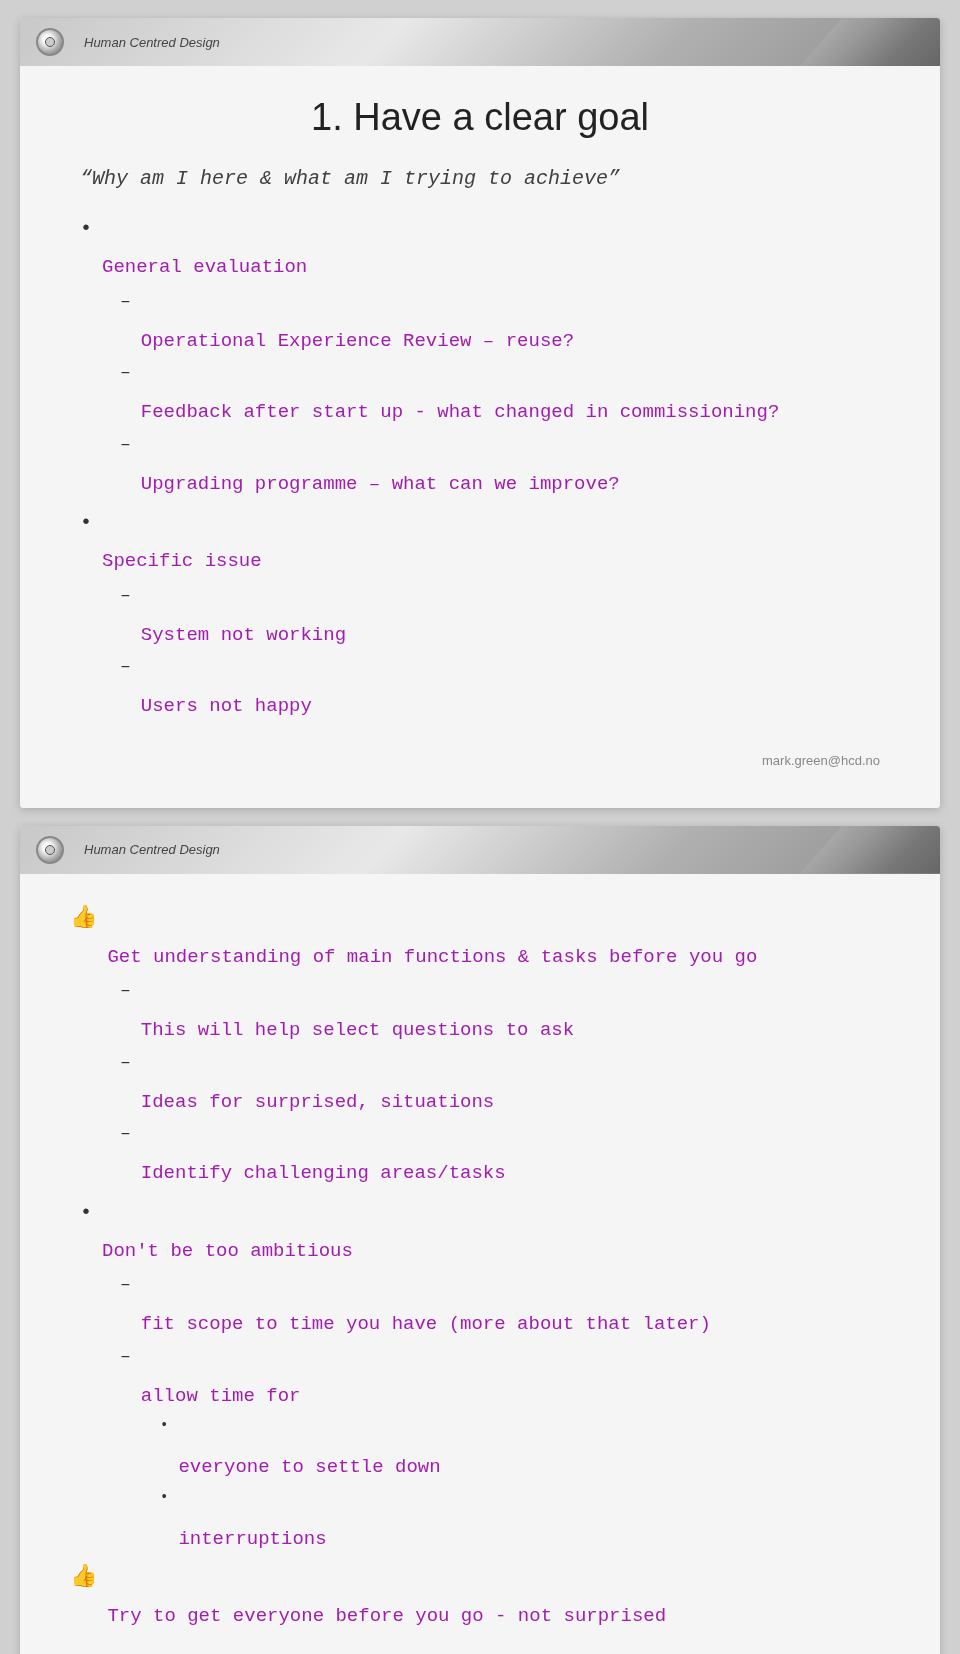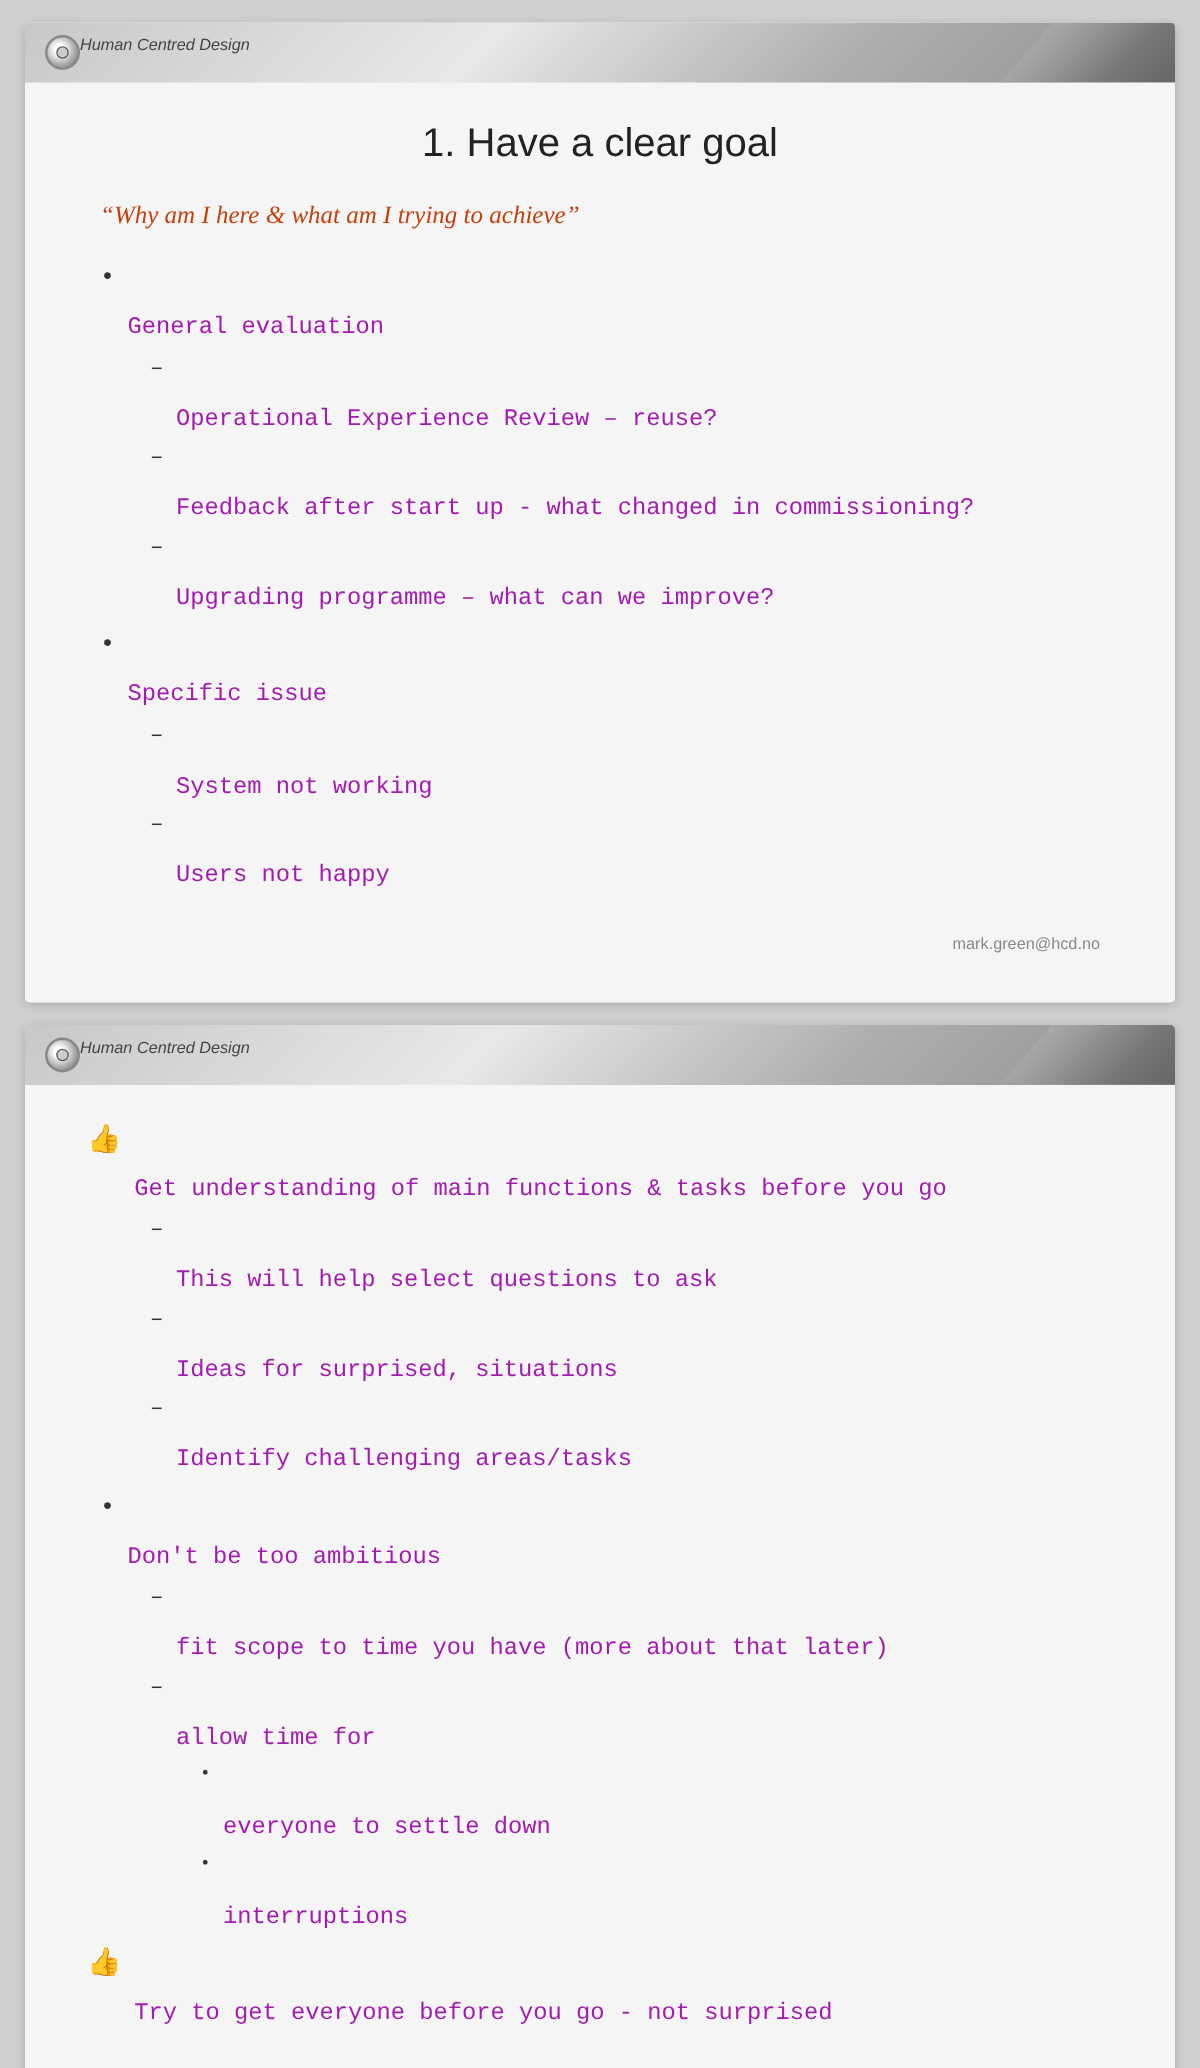--- a/index.html
+++ b/index.html
@@ -24,21 +24,22 @@
       background: linear-gradient(135deg, #c8c8c8 0%, #e8e8e8 40%, #b0b0b0 70%, #909090 100%);
       height: 48px;
       display: flex;
       align-items: center;
       padding: 0 16px;
       position: relative;
     }
 
     .header-logo {
       display: flex;
-      gap: 0;
+      align-items: center;
+      gap: 20px;
     }
 
     .logo-circle {
       width: 28px;
       height: 28px;
       border-radius: 50%;
       border: 2px solid #888;
       background: radial-gradient(circle at 40% 40%, #fff 20%, #aaa 60%, #666 100%);
       display: flex;
       align-items: center;
@@ -72,32 +73,32 @@
     }
 
     .slide-content {
       padding: 30px 50px 40px 50px;
       background: #f5f5f5;
     }
 
     
     .slide-title {
       text-align: center;
-      font-size: 32px;
+      font-size: 38px;
       font-weight: normal;
       font-family: Arial, sans-serif;
       color: #222;
       margin-bottom: 28px;
     }
 
     .slide-subtitle {
       font-size: 20px;
       font-style: italic;
-      font-family: Liberation Serif, serif;
-      color: #c2410c;
+      font-family: Liberation Mono, monospace;
+      color: #404040;
       margin-bottom: 24px;
       padding-left: 10px;
     }
 
     .bullet-level1 {
       display: flex;
       align-items: flex-start;
       gap: 10px;
       margin-bottom: 6px;
       margin-left: 10px;

